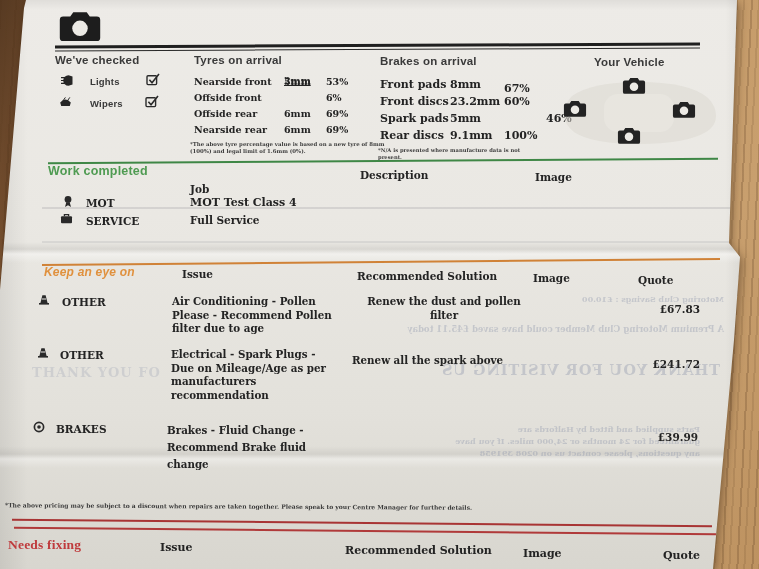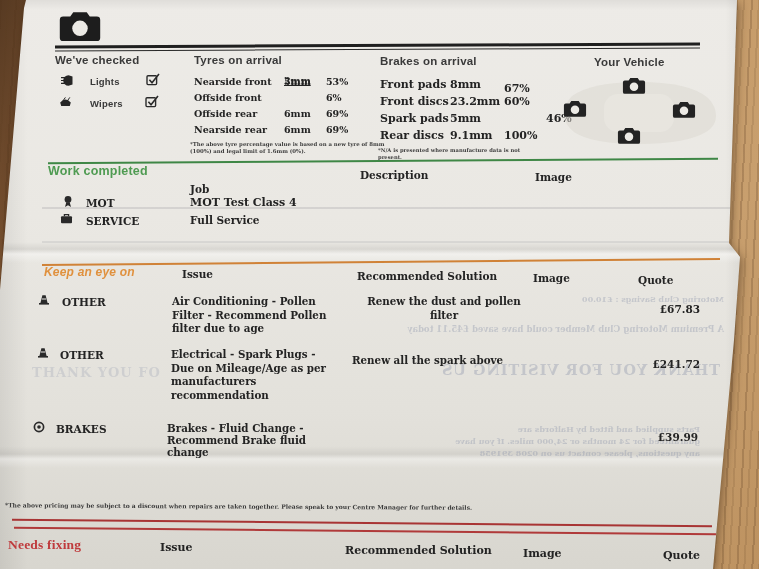--- a/index.html
+++ b/index.html
@@ -186,21 +186,21 @@
   <div class="t slab" style="left:638px;top:274px;font-size:10.5px;">Quote</div>
 
   <span class="t" style="left:38px;top:294px;">
     <svg width="12" height="12" viewBox="0 0 12 12">
           <path d="M4.4 1.3h3.2L9.6 9H2.4z" fill="#2a2a2a"></path>
           <rect x="1" y="9" width="10" height="1.6" fill="#2a2a2a"></rect>
           <path d="M3.9 5h4.2" stroke="#eceae5" stroke-width="1.1"></path>
         </svg>
   </span>
   <div class="t slab" style="left:62px;top:296px;font-size:10.5px;">OTHER</div>
-  <div class="t slab" style="left:172px;top:295px;width:174px;font-size:10.3px;line-height:13.5px;">Air Conditioning - Pollen Filter - Recommend Pollen filter due to age</div>
+  <div class="t slab" style="left:172px;top:295px;width:174px;font-size:10.3px;line-height:13.5px;">Air Conditioning - Pollen Please - Recommend Pollen filter due to age</div>
   <div class="t slab" style="left:353px;top:295px;width:182px;font-size:10.3px;line-height:13.5px;text-align:center;">Renew the dust and pollen filter</div>
   <div class="t slab qt" style="left:628px;top:303px;font-size:10.5px;">£67.83</div>
 
   <span class="t" style="left:37px;top:347px;">
     <svg width="12" height="12" viewBox="0 0 12 12">
           <path d="M4.4 1.3h3.2L9.6 9H2.4z" fill="#2a2a2a"></path>
           <rect x="1" y="9" width="10" height="1.6" fill="#2a2a2a"></rect>
           <path d="M3.9 5h4.2" stroke="#eceae5" stroke-width="1.1"></path>
         </svg>
   </span>
@@ -209,21 +209,21 @@
   <div class="t slab" style="left:352px;top:354px;width:200px;font-size:10.3px;line-height:13.5px;">Renew all the spark above</div>
   <div class="t slab qt" style="left:628px;top:358px;font-size:10.5px;">£241.72</div>
 
   <span class="t" style="left:33px;top:421px;">
     <svg width="12" height="12" viewBox="0 0 12 12">
           <circle cx="6" cy="6" r="4.6" fill="none" stroke="#2a2a2a" stroke-width="1.7"></circle>
           <circle cx="6" cy="6" r="1.8" fill="#2a2a2a"></circle>
         </svg>
   </span>
   <div class="t slab" style="left:56px;top:423px;font-size:10.5px;">BRAKES</div>
-  <div class="t slab" style="left:167px;top:422px;width:172px;font-size:10.3px;line-height:12px;">Brakes - Fluid Change - Recommend Brake fluid change</div>
+  <div class="t slab" style="left:167px;top:422px;width:172px;font-size:10.3px;line-height:17px;">Brakes - Fluid Change - Recommend Brake fluid change</div>
   <div class="t slab qt" style="left:626px;top:431px;font-size:10.5px;">£39.99</div>
 
   <div class="t foot" style="left:5px;top:503px;width:630px;font-size:6px;transform:rotate(0.3deg);">*The above pricing may be subject to a discount when repairs are taken together. Please speak to your Centre Manager for further details.</div>
 
   <div class="line" style="left:12px;top:522px;width:700px;border-top:2.6px solid #a83434;transform:rotate(0.55deg);"></div>
   <div class="line" style="left:14px;top:530px;width:702px;border-top:2px solid #b03a3a;transform:rotate(0.55deg);"></div>
   <div class="t head" style="left:8px;top:537px;font-size:13.5px;color:#bf3b3d;font-family:Liberation Serif, serif;">Needs fixing</div>
   <div class="t slab" style="left:160px;top:541px;font-size:11px;">Issue</div>
   <div class="t slab" style="left:345px;top:544px;font-size:11px;">Recommended Solution</div>
   <div class="t slab" style="left:523px;top:547px;font-size:11px;">Image</div>

